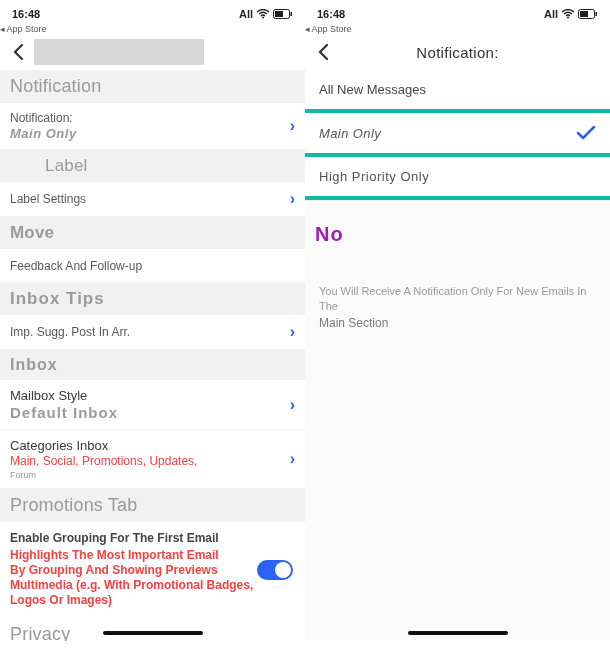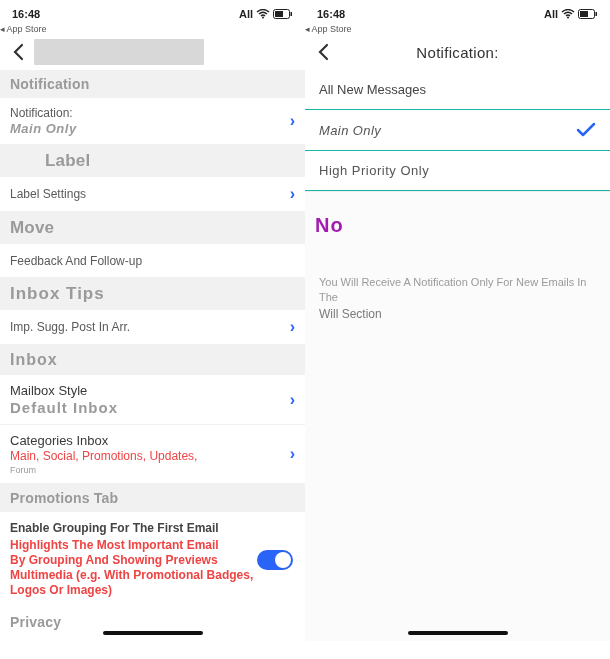--- a/index.html
+++ b/index.html
@@ -13,31 +13,31 @@
     .back-store { font-size: 9px; color: #555; padding: 0 0; margin-top: 0px; }
 
     
     .nav { height: 36px; display: flex; align-items: center; padding: 0 8px; position: relative; }
     .nav-back { width: 22px; height: 22px; display:flex; align-items:center; justify-content:center; color:#333; }
     .redacted { background: #d8d8d8; height: 26px; width: 170px; margin-left: 4px; border-radius: 1px; }
     .nav-title { position:absolute; left:0; right:0; text-align:center; font-size:15px; color:#333; letter-spacing:0.3px; pointer-events:none; }
     .top-toggle { position:absolute; right:16px; top:6px; }
 
     
-    .sec-head { background: #f1f1f1; color: #9a9a9a; font-size: 14px; padding: 6px 10px 6px 10px; letter-spacing:0.2px; font-weight:700; }
+    .sec-head { background: #f1f1f1; color: #9a9a9a; font-size: 18px; padding: 6px 10px 6px 10px; letter-spacing:0.2px; font-weight:400; }
     .row { background:#fff; padding: 8px 10px; border-bottom: 1px solid #f2f2f2; display:flex; align-items:center; justify-content:space-between; min-height:34px; }
     .row .txt { color:#5a5a5a; font-size:12px; }
     .row .title { color:#3a3a3a; font-size:13px; font-weight:500; }
     .row .sub { color:#9a9a9a; font-size:13px; letter-spacing:0.5px; font-weight:600; }
     .chev { color:#2a64f6; width:14px; flex-shrink:0; text-align:right; font-weight:bold; }
     .block { display:flex; flex-direction:column; flex:1; gap:1px; }
     .multi { color:#ef4444; font-size:12px; line-height:1.25; }
     .tiny { color:#999; font-size:9px; }
 
-    .row-plain { background:#fff; padding: 12px 14px; color:#444; font-size:13px; border-bottom:1px solid #14b8a6; }
+    .row-plain { background:#fff; padding: 12px 14px; color:#444; font-size:13px; border-bottom:4px solid #14b8a6; }
     .row-check { display:flex; justify-content:space-between; align-items:center; }
     .checkmark { color:#2a64f6; font-size:18px; font-weight:bold; }
 
     .explain { color:#9a9a9a; font-size:11px; padding: 16px 14px 2px 14px; line-height:1.4; background:#fbfbfb; }
     .explain .strong { color:#7a7a7a; font-size:12px; }
     .fill { background:#fbfbfb; flex:1; height:320px; }
     .big-no { color:#a21caf; font-size:20px; font-weight:700; padding:22px 10px; letter-spacing:1px; background:#fbfbfb; border-top:1px solid #eee; }
 
     
     .toggle { width: 36px; height: 20px; background:#2a64f6; border-radius:10px; position:relative; flex-shrink:0; }
@@ -90,21 +90,21 @@
 
   <div class="sec-head">Notification</div>
   <div class="row">
     <div class="block">
       <span class="txt">Notification:</span>
       <span class="sub wavy">Main Only</span>
     </div>
     <span class="chev">›</span>
   </div>
 
-  <div class="sec-head" style="font-size:17px; font-weight:700;padding-left:45px;">Label</div>
+  <div class="sec-head" style="font-size:17px; font-weight:400;padding-left:45px;">Label</div>
   <div class="row">
     <span class="txt">Label Settings</span>
     <span class="chev">›</span>
   </div>
 
   <div class="sec-head" style="font-size:17px; font-weight:600;">Move</div>
   <div class="row">
     <span class="txt">Feedback And Follow-up</span>
   </div>
 
@@ -190,18 +190,18 @@
   </div>
   <div class="row-plain">
     <span style="color:#555; letter-spacing:0.5px;">High Priority Only</span>
   </div>
   <div class="big-no">
     <span>No</span>
   </div>
 
   <div class="explain">
     <span>You Will Receive A Notification Only For New Emails In The</span><br>
-    <span class="strong">Will Section</span>
+    <span class="strong">Main Section</span>
   </div>
   <div class="fill"></div>
 
   <div class="home-ind"></div>
 </div>
 
 </body></html>

